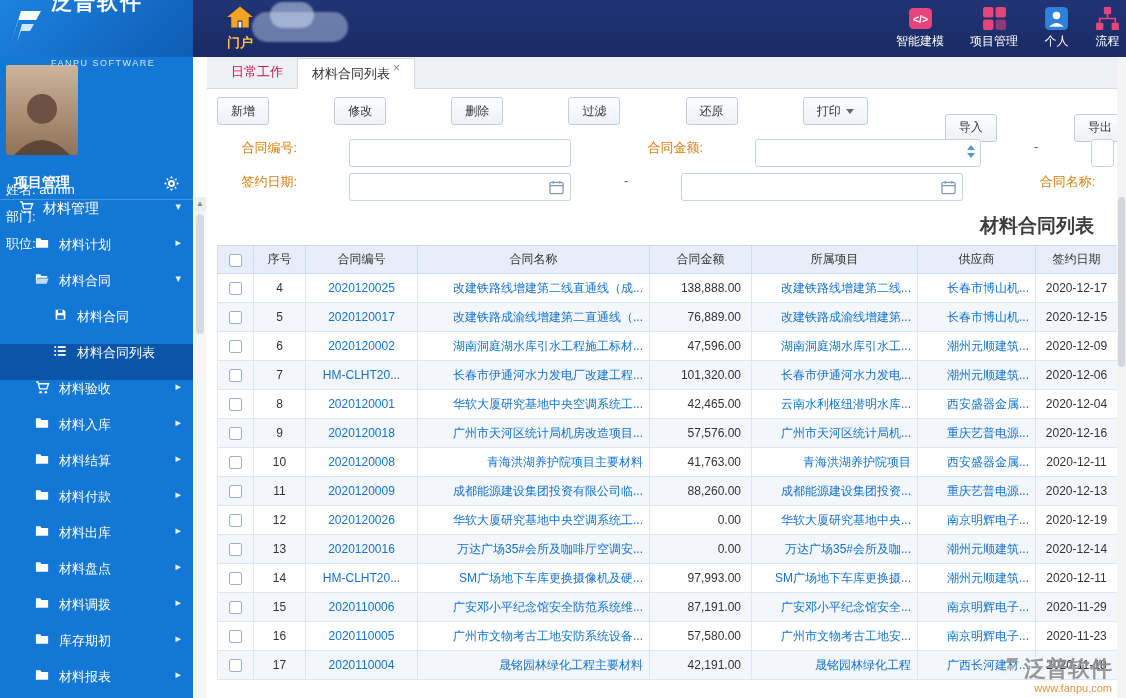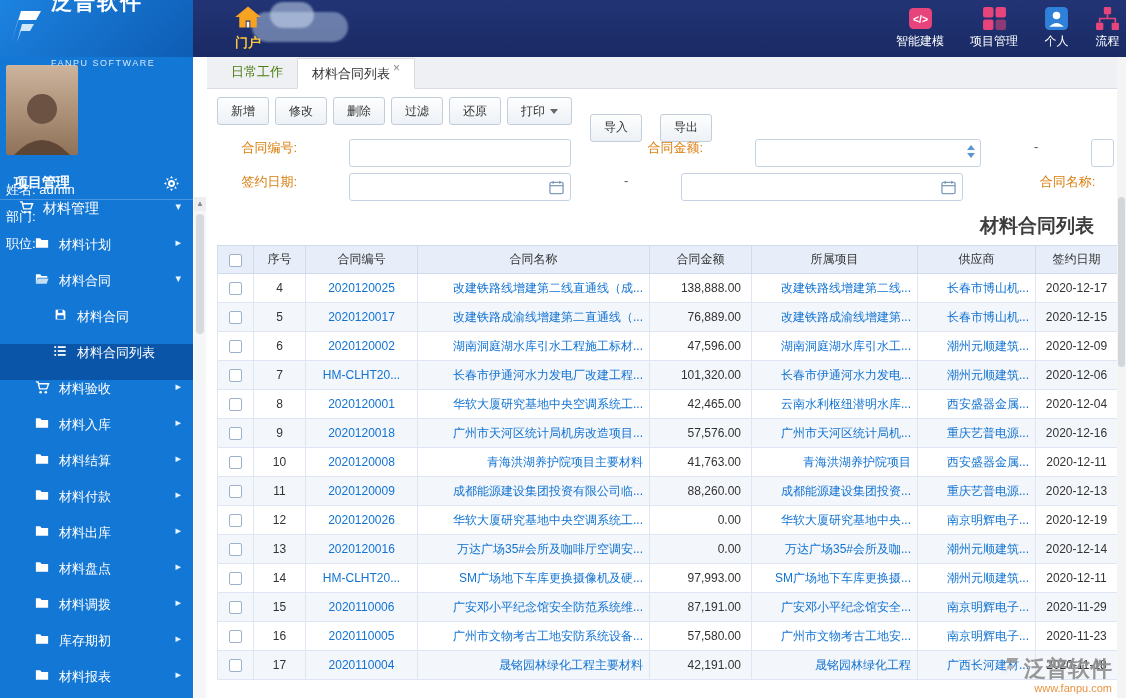--- a/index.html
+++ b/index.html
@@ -5,21 +5,21 @@
 *{margin:0;padding:0;box-sizing:border-box;font-family:"Liberation Sans","DejaVu Sans",sans-serif;}
 html,body{width:1126px;height:698px;overflow:hidden;background:#fff;}
 
 
 .topbar{position:absolute;left:0;top:0;width:1126px;height:57px;background:linear-gradient(180deg,#223475,#192a64);z-index:30;}
 .logo{position:absolute;left:0;top:0;width:193px;height:57px;background:linear-gradient(135deg,#1c83e0,#0e5cb3);display:flex;align-items:center;padding-left:8px;gap:7px;}
 .logo-text .logo-title{color:#fff;font-size:21px;font-weight:bold;letter-spacing:2px;line-height:24px;}
 .logo-text .logo-sub{color:#d4e6f9;font-size:9px;letter-spacing:1.5px;margin-top:44px;}
 .cloud{position:absolute;left:252px;top:12px;width:96px;height:30px;background:rgba(200,220,245,.45);border-radius:20px;filter:blur(1px);}
 .cloud:after{content:"";position:absolute;left:18px;top:-10px;width:44px;height:26px;background:rgba(215,232,250,.5);border-radius:20px;}
-.portal{position:absolute;left:226px;top:5px;width:44px;display:flex;flex-direction:column;align-items:center;cursor:pointer;z-index:2;}
+.portal{position:absolute;left:218px;top:5px;width:44px;display:flex;flex-direction:column;align-items:center;cursor:pointer;z-index:2;}
 .portal-label{color:#ffc53d;font-size:13px;font-weight:bold;margin-top:1px;}
 .top-apps{position:absolute;right:6px;top:5px;display:flex;gap:26px;}
 .app{display:flex;flex-direction:column;align-items:center;gap:2px;cursor:pointer;}
 .app-icon{height:26px;display:flex;align-items:center;}
 .app-label{color:#fff;font-size:12px;white-space:nowrap;}
 
 
 .sidebar{position:absolute;left:0;top:57px;width:193px;height:641px;background:#1377d6;overflow:hidden;z-index:20;}
 .profile{display:flex;padding:8px 6px 6px 6px;gap:11px;height:110px;flex-direction:column;}
 .avatar{width:72px;height:90px;border-radius:2px;overflow:hidden;background:linear-gradient(180deg,#cdb49c,#8f7258);flex:none;display:flex;align-items:flex-end;justify-content:center;}
@@ -31,24 +31,24 @@
 .menu-item .mi-label{flex:1;margin-left:7px;white-space:nowrap;overflow:hidden;}
 .menu-item .mi-chev{font-size:11px;color:#e9f3fd;}
 .level-1{padding-left:16px;font-size:14px;}
 .level-2{padding-left:32px;}
 .level-3{padding-left:50px;}
 .menu-item.active{background:#0b55a8;}
 
 
 .main{position:absolute;left:207px;top:57px;width:919px;height:641px;background:#fff;overflow:hidden;}
 .tabbar{height:32px;background:#eef0f4;border-bottom:1px solid #d8dce2;display:flex;align-items:flex-end;padding-left:10px;}
-.tab{height:31px;line-height:30px;padding:0 14px;font-size:13px;color:#4d7c0f;cursor:pointer;white-space:nowrap;}
+.tab{height:31px;line-height:30px;padding:0 14px;font-size:13px;color:#be185d;cursor:pointer;white-space:nowrap;}
 .tab.active{background:#fff;color:#333;border:1px solid #d8dce2;border-bottom:1px solid #fff;margin-bottom:-1px;}
 .tab-close{font-size:12px;color:#888;margin-left:3px;position:relative;top:-6px;cursor:pointer;}
-.toolbar{height:44px;display:flex;align-items:center;padding-left:10px;gap:6px;}
+.toolbar{height:44px;display:flex;align-items:center;padding-left:10px;gap:6px;justify-content:space-between;}
 .tbtn{min-width:52px;height:28px;padding:0 13px;background:linear-gradient(#fdfefe,#edf1f6);border:1px solid #c3cedb;border-radius:3px;font-size:12px;color:#333;display:flex;align-items:center;justify-content:center;gap:5px;cursor:pointer;}
 .caret{width:0;height:0;border-left:4px solid transparent;border-right:4px solid transparent;border-top:5px solid #666;}
 .gap-before{margin-left:12px;margin-top:33px;}
 
 
 .filters{padding:6px 12px 0 10px;}
 .frow{display:flex;align-items:flex-start;height:34px;gap:44px;}
 .flabel{color:#d97d0c;font-size:13px;width:88px;text-align:right;padding-right:8px;flex:none;white-space:nowrap;}
 .flabel.w96{width:96px;}
 .finput{height:28px;border:1px solid #c6d3e3;border-radius:3px;background:#fff;position:relative;flex:none;}

